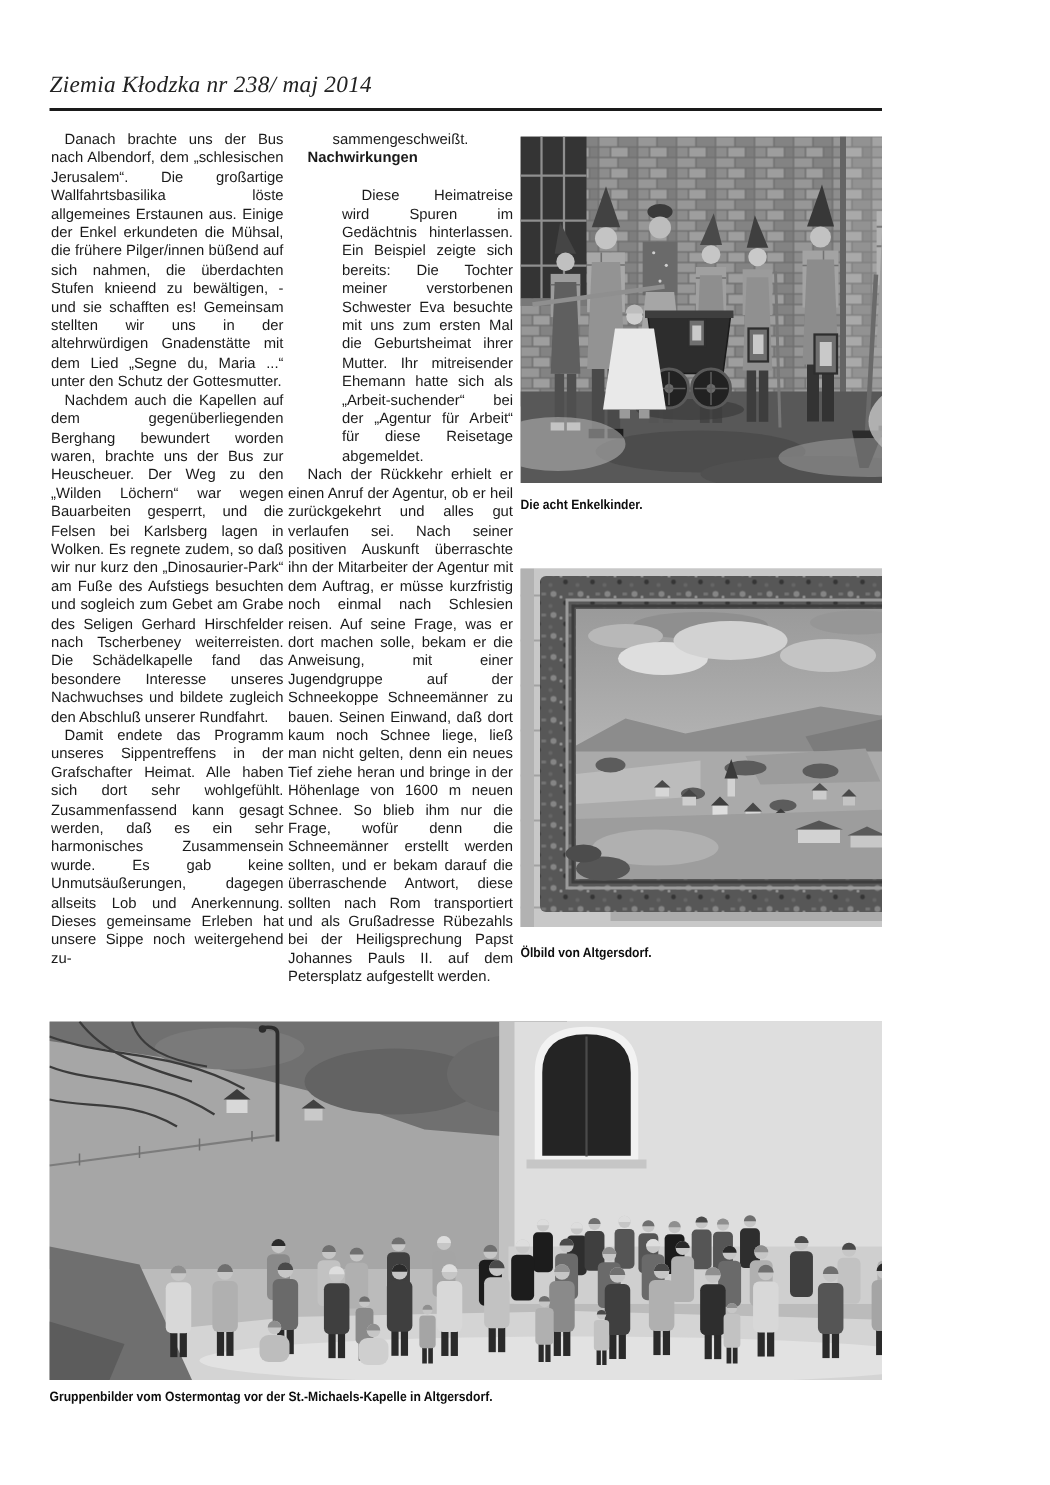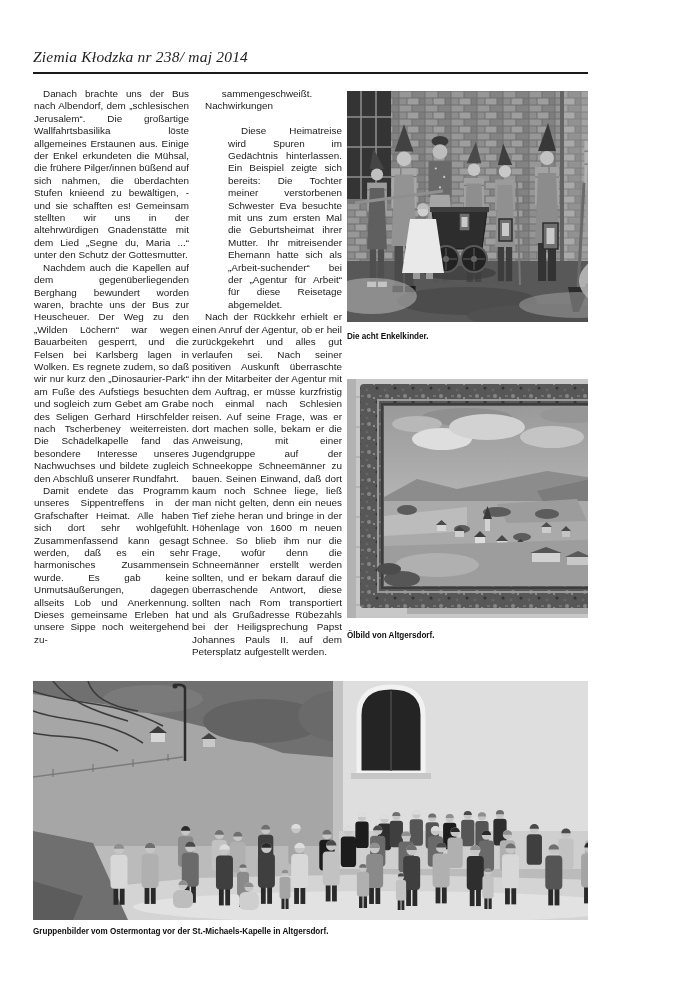--- a/index.html
+++ b/index.html
@@ -12,21 +12,21 @@
         display:flex;align-items:center;justify-content:center;}
   .page-number{font-family:"Liberation Serif",serif;font-weight:bold;font-size:16px;color:#ef4444;font-style:italic;}
   .header-rule{position:absolute;left:33px;top:72px;width:623px;height:2px;background:#1a1a1a;}
   
   .col{position:absolute;top:88px;font-size:9.9px;line-height:12.4px;text-align:justify;}
   .col-1{left:34px;width:155px;}
   .col-2{left:192px;width:150px;}
   .col p{margin:0;text-indent:9px;}
   .col-2 p{text-indent:13px;}
   .col-2 .continuation{text-indent:0;text-align:center;}
-  .col-2 h3{margin:0;font-size:9.9px;line-height:12.4px;font-weight:normal;text-indent:13px;}
+  .col-2 h3{margin:0;font-size:9.9px;line-height:12.4px;font-weight:bold;text-indent:13px;}
   .col-2 .first-after-heading{margin-top:12.4px;margin-left:36px;}
   
   .photo{position:absolute;background:#bbb;}
   .photo svg{display:block;}
   .photo-1{left:347px;top:91px;width:307px;height:231px;}
   .photo-2{left:347px;top:379px;width:307px;height:239px;}
   .photo-3{left:33px;top:681px;width:620px;height:239px;}
   .caption{position:absolute;font-weight:bold;font-size:9px;color:#0d0d0d;
         transform:scaleX(.9);transform-origin:left center;white-space:nowrap;}
   .caption-1{left:347px;top:331px;}

